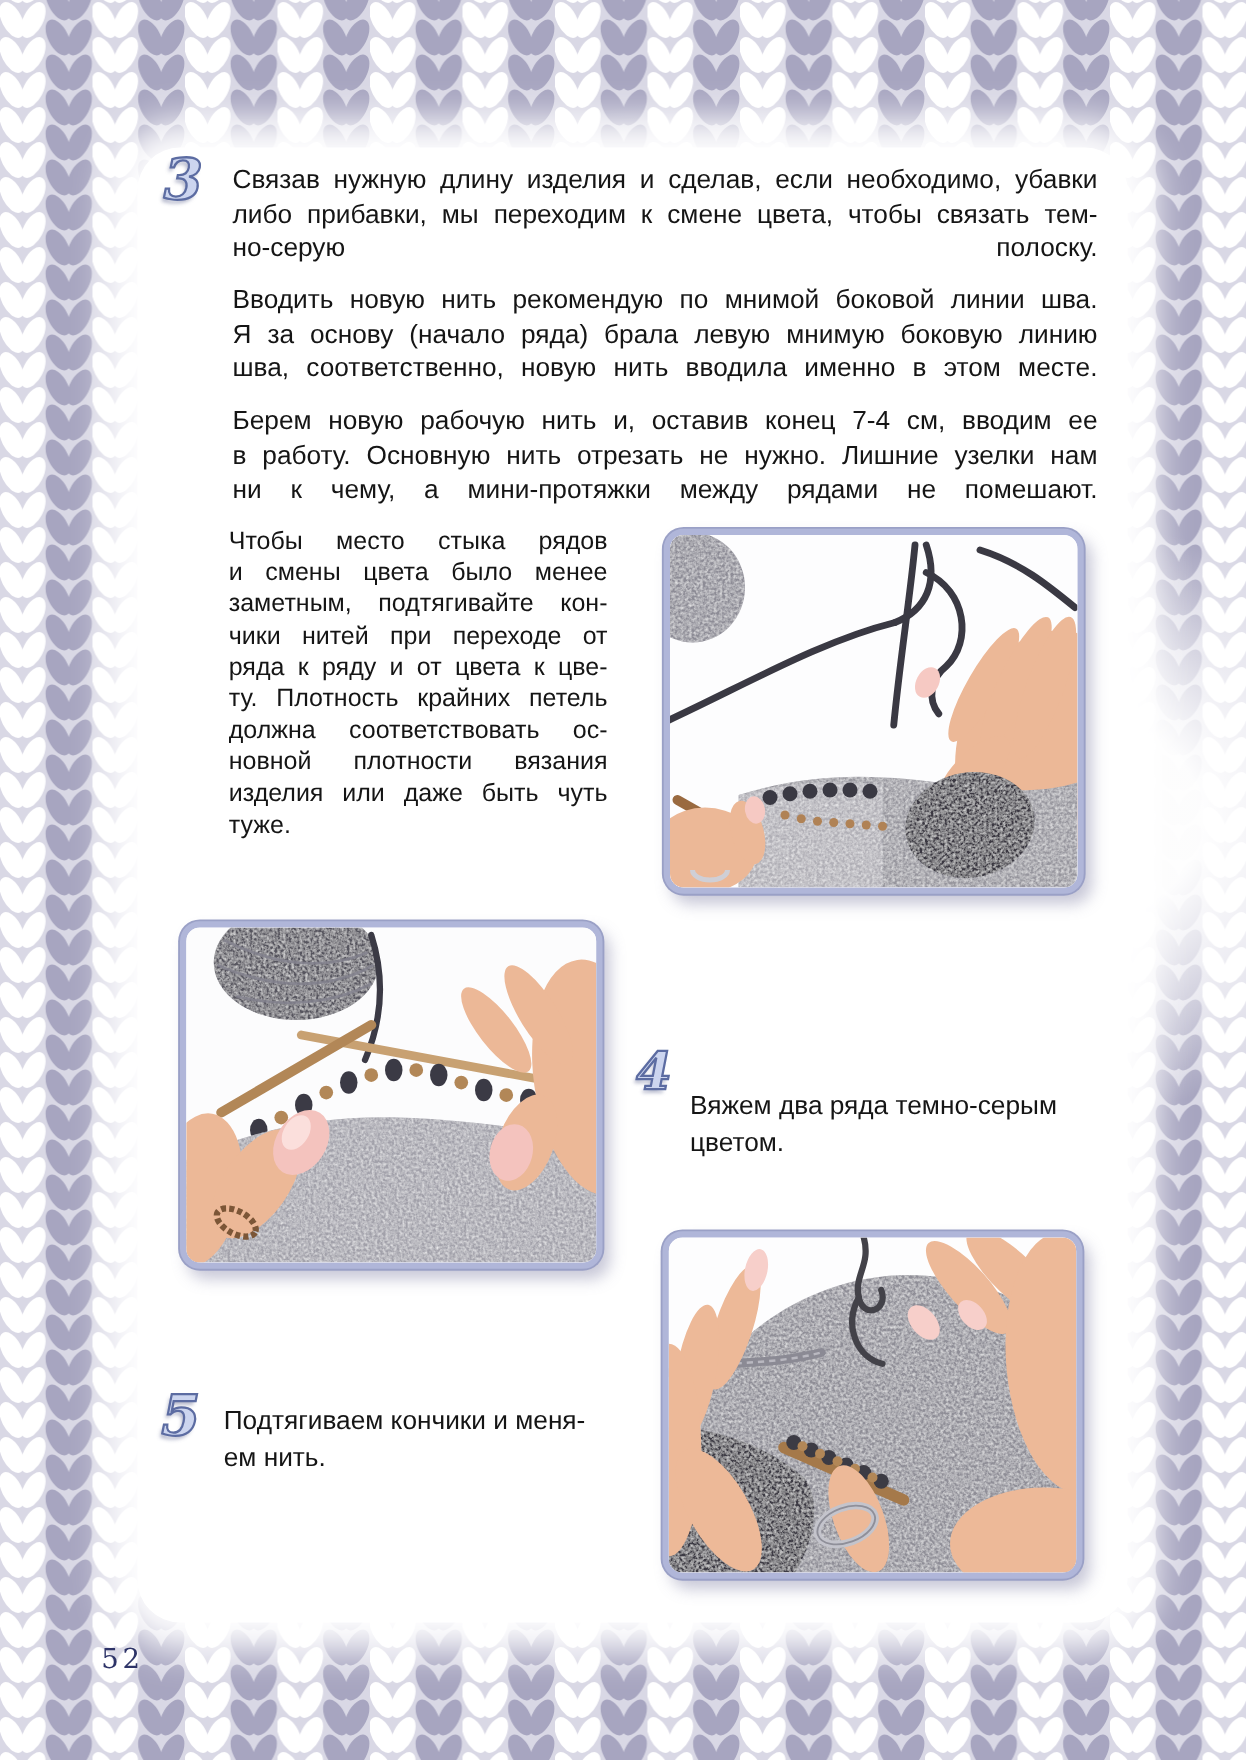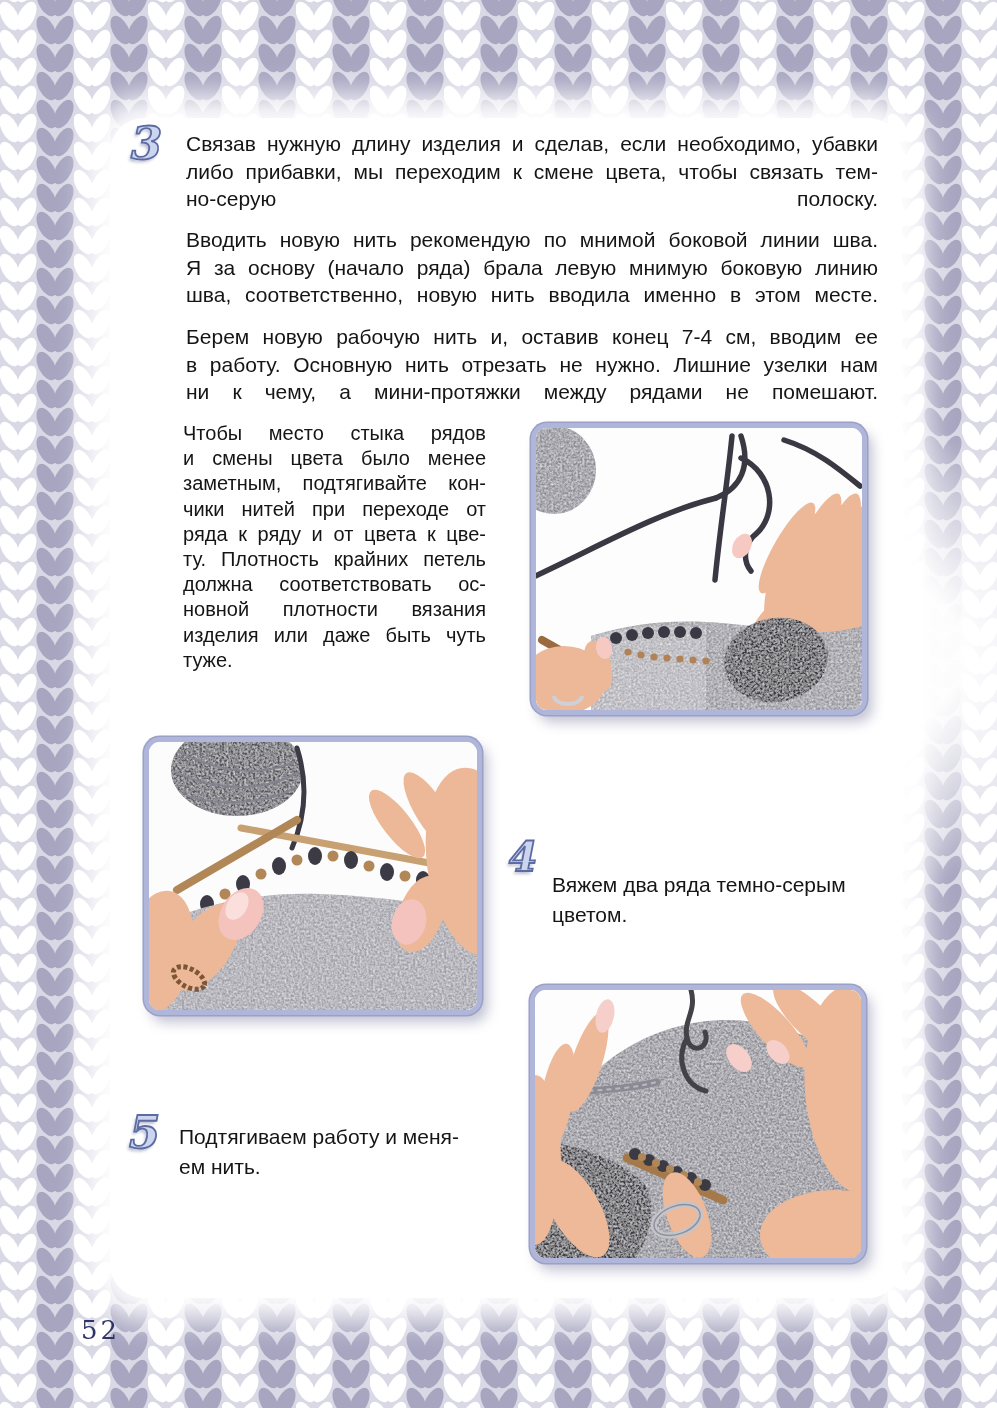--- a/index.html
+++ b/index.html
@@ -36,21 +36,21 @@
 
   .photo{position:absolute;border:5px solid #b0b6d9;border-radius:16px;
     overflow:hidden;background:#ffffff;padding:0;margin:0;
     box-shadow:0 0 0 1.5px #9aa0c6, 6px 8px 12px rgba(108,108,150,.38);}
   .photo svg{display:block;width:100%;height:100%;}
   .ph1{left:531px;top:423px;width:326px;height:282px;}
   .ph2{left:144px;top:737px;width:328px;height:268px;}
   .ph3{left:530px;top:985px;width:326px;height:268px;}
 
   .page-number{position:absolute;left:81px;top:1315px;z-index:3;
-    font-family:"DejaVu Serif", serif;font-size:26px;letter-spacing:3px;
+    font-family:"DejaVu Serif", serif;font-size:22px;letter-spacing:3px;
     color:#2e3468;}
 </style>
 </head>
 <body>
 
 <div id="page">
 
   <svg class="knit-bg" width="997" height="1408" viewBox="0 0 997 1408" aria-hidden="true">
     <defs>
       <g id="stitch">
@@ -295,19 +295,19 @@
         <ellipse cx="243" cy="62" rx="9" ry="14" transform="rotate(-42 243 62)" fill="#f7cfca"></ellipse>
         <g>
           <ellipse cx="152" cy="225" rx="20" ry="45" transform="rotate(-20 152 225)" fill="#edb998"></ellipse>
           <ellipse cx="142" cy="230" rx="24" ry="14" transform="rotate(-20 142 230)" fill="none" stroke="#c4c4cc" stroke-width="6"></ellipse>
           <ellipse cx="142" cy="230" rx="24" ry="14" transform="rotate(-20 142 230)" fill="none" stroke="#8f8f99" stroke-width="1.5"></ellipse>
         </g>
       </svg>
     </figure>
 
     <div class="step-marker m5">5</div>
-    <div class="para step5-text">Подтягиваем работу и меня-
+    <div class="para step5-text">Подтягиваем кончики и меня-
 ем нить.</div>
 
   </div>
 
   <div class="page-number">52</div>
 </div>
 
 </body></html>

